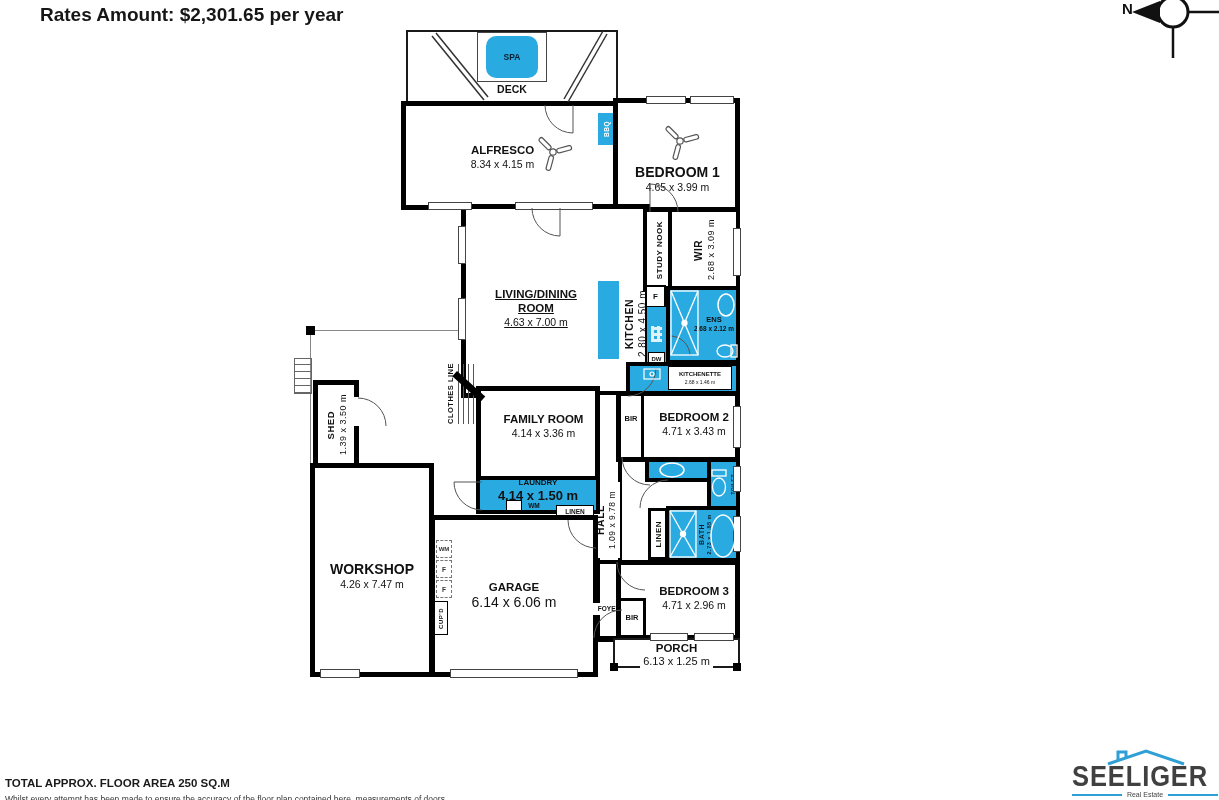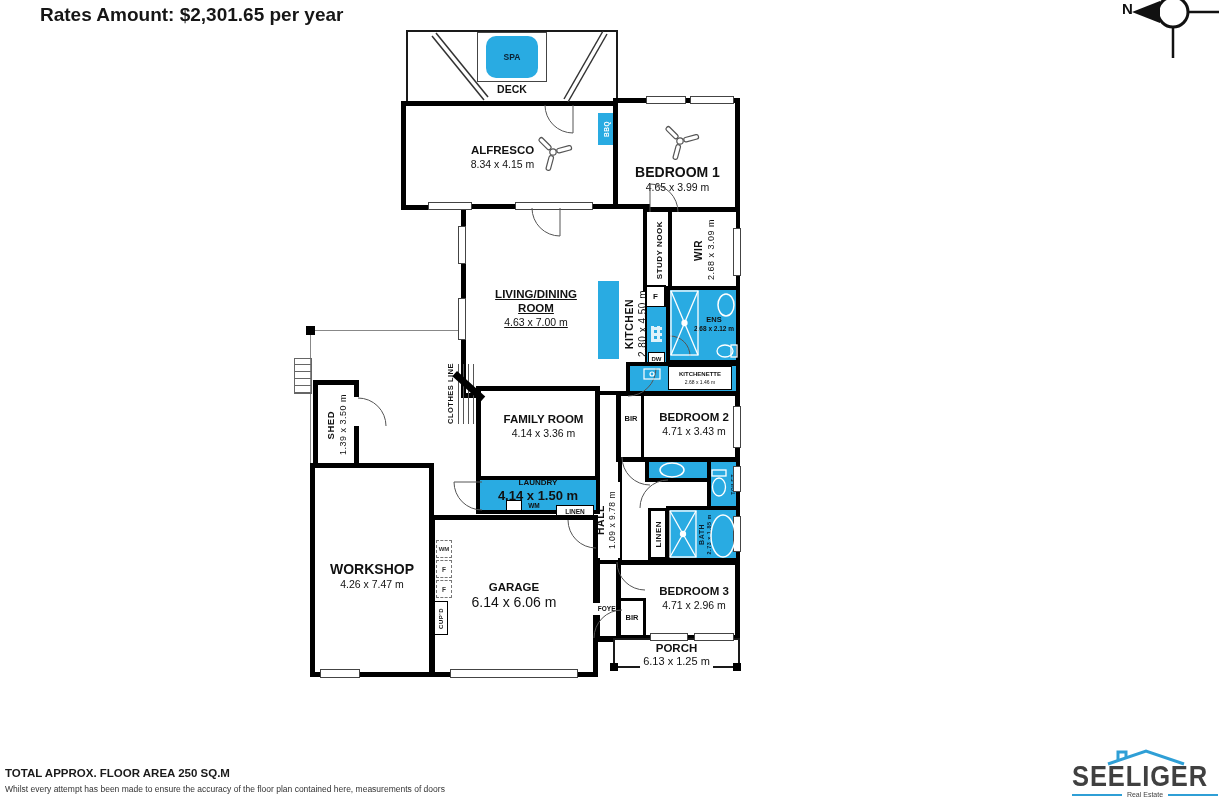--- a/index.html
+++ b/index.html
@@ -312,21 +312,21 @@
     <line x1="670" y1="511" x2="696" y2="557"></line>
       <line x1="696" y1="511" x2="670" y2="557"></line>
     <circle cx="683" cy="534" r="2.5" fill="#fff"></circle>
   </g>
   <ellipse cx="723" cy="536" rx="12" ry="21" stroke="#fff" stroke-width="1.5"></ellipse>
 
   <circle cx="514" cy="505" r="3" stroke="#fff" stroke-width="1.2"></circle>
 </svg>
 
 <div class="abs" style="left:5px;top:762px;width:700px;">
-  <div style="font-size:11.5px;font-weight:600;color:#1a1a1a;margin-top:5px;">TOTAL APPROX. FLOOR AREA 250 SQ.M</div>
+  <div style="font-size:11.5px;font-weight:600;color:#1a1a1a;margin-top:15px;">TOTAL APPROX. FLOOR AREA 250 SQ.M</div>
   <div style="font-size:8.5px;color:#333;margin-top:5px;">Whilst every attempt has been made to ensure the accuracy of the floor plan contained here, measurements of doors</div>
 </div>
 
 <div class="abs" style="left:1072px;top:748px;width:146px;height:52px;">
   <svg class="abs" style="left:34px;top:0;" width="84" height="18" viewBox="0 0 84 18">
     <path d="M2,16 L40,3 L78,16" stroke="#2f9fd6" stroke-width="3" fill="none"></path>
     <path d="M12,12 L12,4 L20,4 L20,9" stroke="#2f9fd6" stroke-width="3" fill="none"></path>
   </svg>
   <div style="position:absolute;left:0;top:12px;font-size:29px;font-weight:700;color:#404040;letter-spacing:1px;transform:scaleX(.88);transform-origin:left;white-space:nowrap;">SEELIGER</div>
   <div class="abs" style="left:0;top:43px;width:146px;display:flex;align-items:center;">

